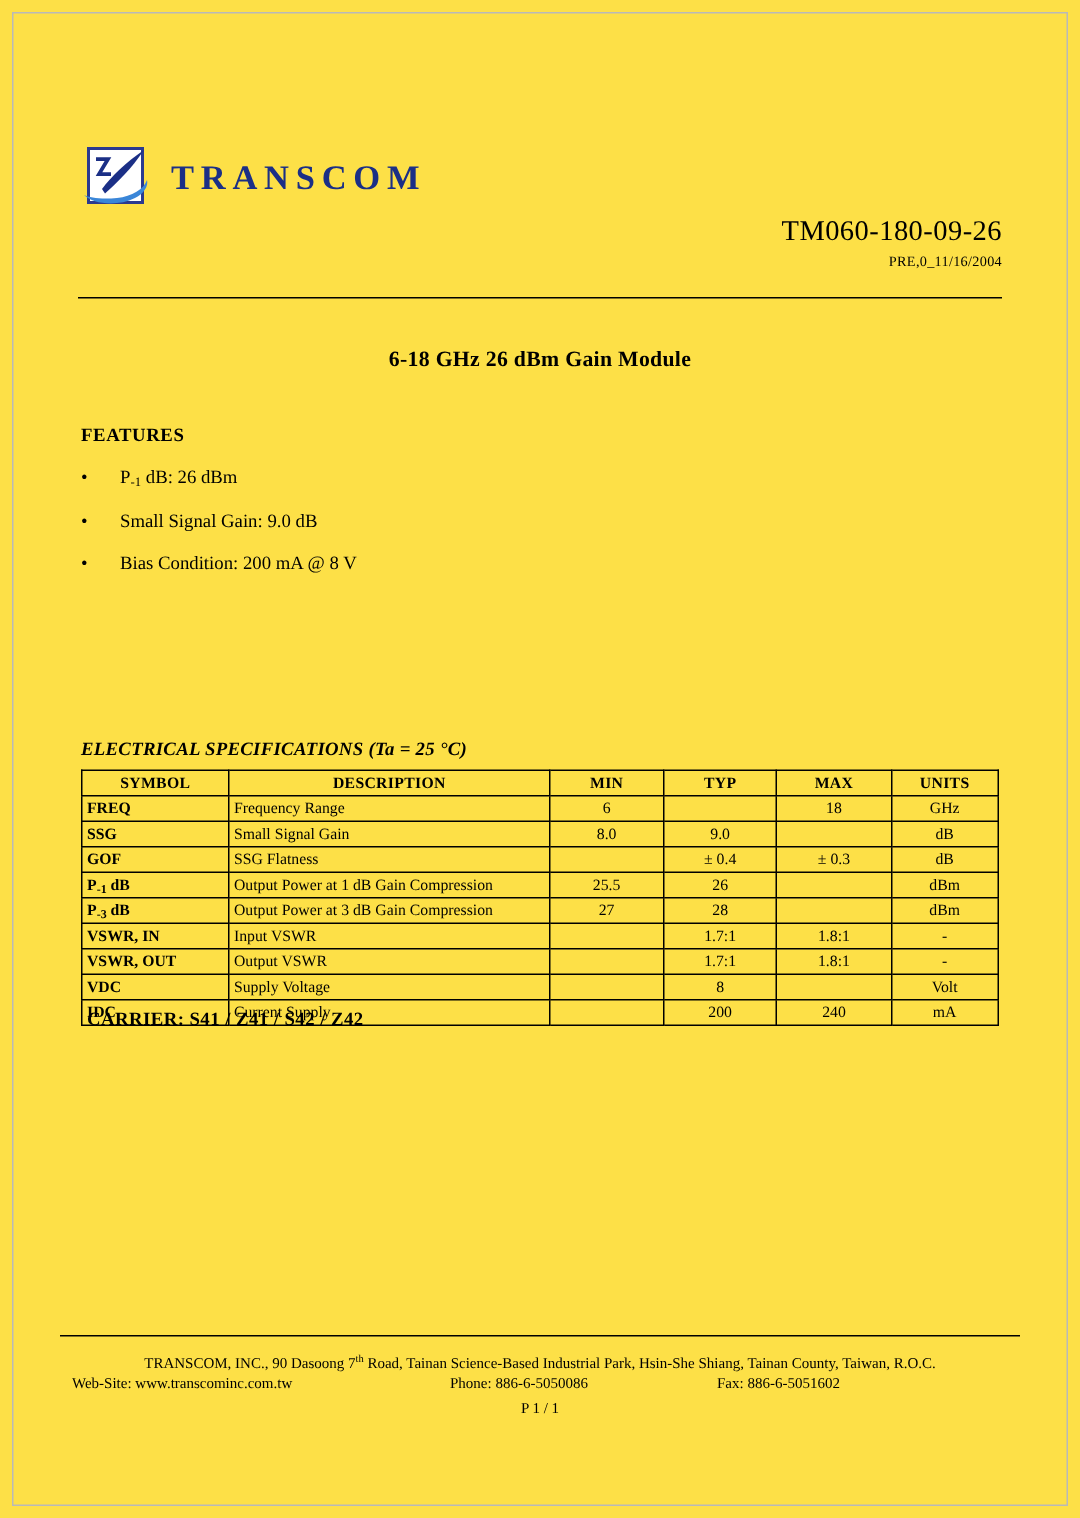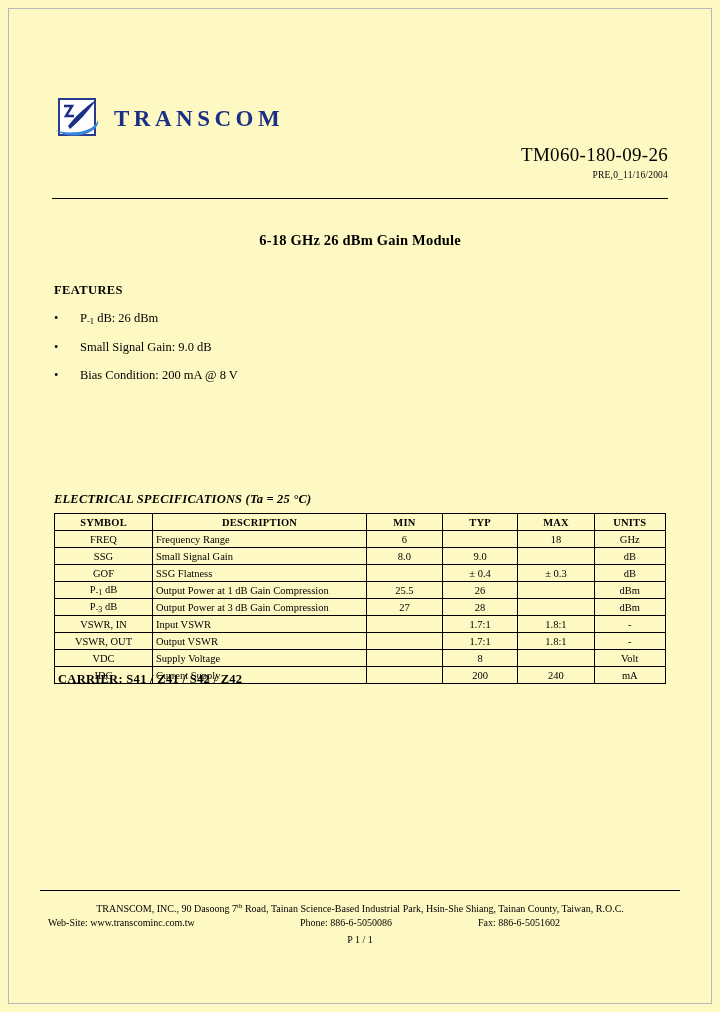--- a/index.html
+++ b/index.html
@@ -4,21 +4,21 @@
 <style>
   html, body {
     margin: 0;
     padding: 0;
     background: #808080;
   }
   .page {
     position: relative;
     width: 720px;
     height: 1012px;
-    background: #fef9c3;
+    background: #fde047;
     margin: 0 auto;
     font-family: "Liberation Serif", serif;
     color: #000000;
     overflow: hidden;
   }
   .page-border {
     position: absolute;
     left: 8px;
     top: 8px;
     right: 8px;
@@ -168,22 +168,22 @@
     height: 14px;
     line-height: 13px;
   }
   table.specs thead th {
     font-weight: bold;
     text-align: center;
     font-size: 10.5px;
     letter-spacing: 0.2px;
   }
   td.sym {
-    font-weight: normal;
-    text-align: center;
+    font-weight: bold;
+    text-align: left;
     padding-left: 6px;
     width: 96px;
   }
   td.desc {
     text-align: left;
     padding-left: 6px;
     width: 222px;
   }
   td.num {
     text-align: center;

